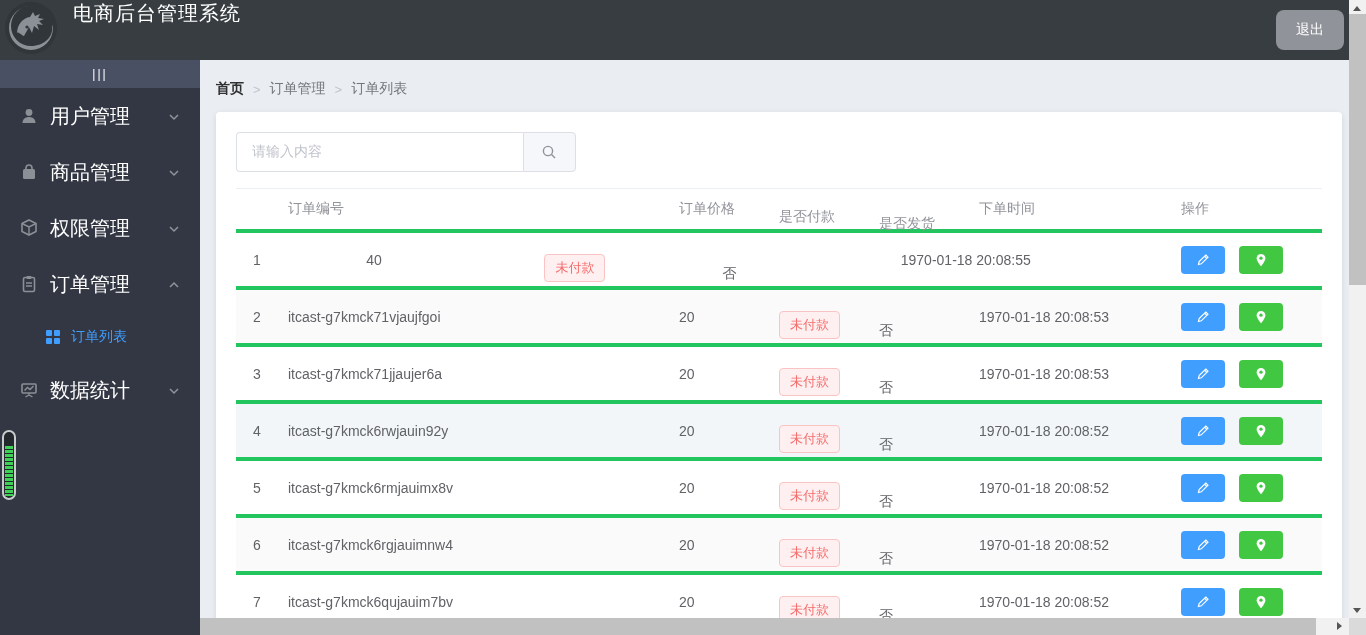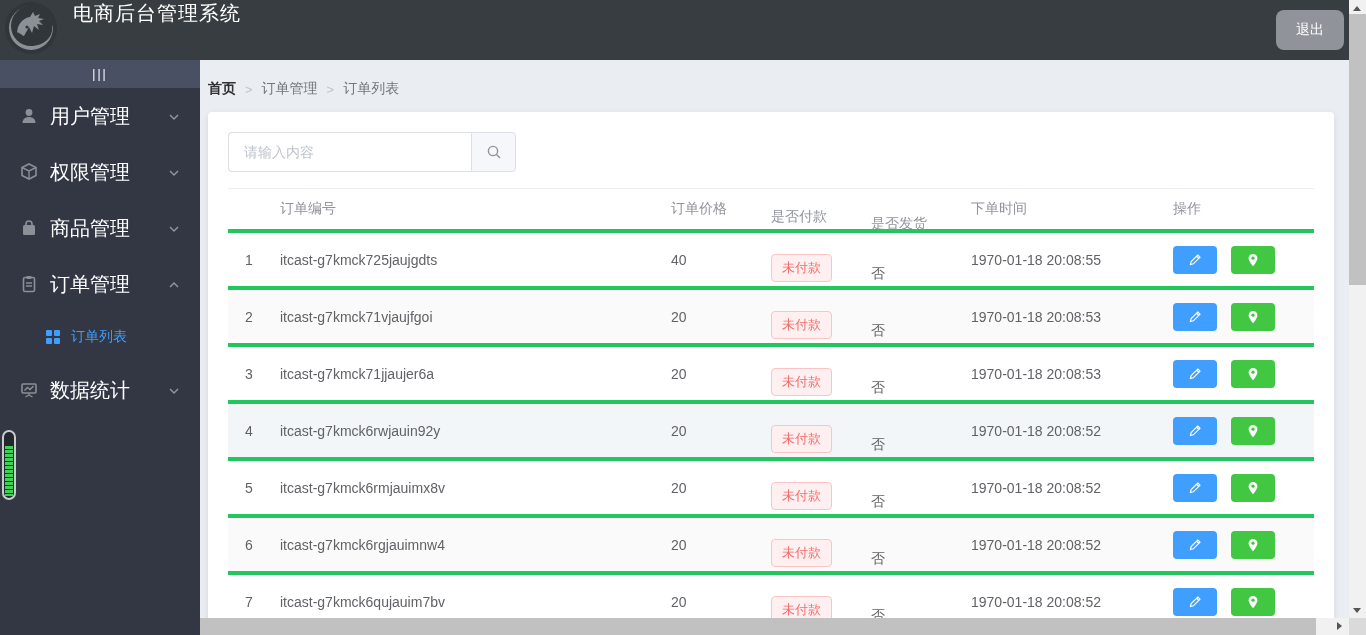--- a/index.html
+++ b/index.html
@@ -23,30 +23,30 @@
   .menu-item.expanded .chev svg { transform:rotate(180deg); }
   .submenu-item { height:50px; display:flex; align-items:center; padding-left:45px; cursor:pointer; }
   .submenu-item .m-icon { width:16px; height:16px; margin-right:10px; color:#409eff; }
   .submenu-item .m-label { color:#409eff; font-size:14px; }
 
   
   #level-widget { position:absolute; left:2px; top:430px; width:14px; height:70px; border:2px solid #c9cccc; border-radius:8px; background:#23282c; overflow:hidden; z-index:9; }
   #level-widget .fill { position:absolute; left:1px; right:1px; bottom:2px; height:50px; background:repeating-linear-gradient(180deg,#3fd057 0 2.6px,#23282c 2.6px 4px); }
 
   
-  #main { position:absolute; left:188px; top:60px; width:1166px; height:575px; background:#eaedf1; }
+  #main { position:absolute; left:196px; top:60px; width:1166px; height:575px; background:#eaedf1; }
   #breadcrumb { position:absolute; left:20px; top:20px; display:flex; align-items:center; font-size:14px; }
   #breadcrumb .crumb-first { color:#303133; font-weight:bold; cursor:pointer; }
   #breadcrumb .crumb { color:#71767c; }
   #breadcrumb .sep { color:#c0c4cc; margin:0 9px; font-size:13px; }
 
   #card { position:absolute; left:20px; top:52px; width:1126px; height:600px; background:#ffffff; border-radius:4px; box-shadow:0 2px 6px rgba(0,0,0,0.10); padding:20px; }
 
   
-  #search-row { display:flex; height:40px; width:288px; }
+  #search-row { display:flex; height:40px; width:340px;font-family:Liberation Mono, monospace; }
   #search-input { width:305px; height:40px; border:1px solid #dcdfe6; border-right:none; border-radius:4px 0 0 4px; padding:0 15px; font-size:14px; color:#606266; outline:none; font-family:inherit; }
   #search-input::placeholder { color:#c0c4cc; }
   #search-btn { width:57px; height:40px; background:#f5f7fa; border:1px solid #dcdfe6; border-radius:0 4px 4px 0; display:flex; align-items:center; justify-content:center; cursor:pointer; color:#909399; }
 
   
   #order-table { margin-top:16px; width:1086px; border-top:1px solid #ebeef5; }
   .t-row { display:flex; align-items:center; border-bottom:4px solid #22c55e; background:#fff;justify-content:space-between; }
   .t-head { height:44px; color:#909399; font-weight:500; }
   .t-body-row { height:57px; color:#606266; }
   .t-body-row.striped { background:#fafafa; }
@@ -105,40 +105,40 @@
       <span class="chev">
         <svg viewBox="0 0 12 12" width="12" height="12">
             <path d="M2 4l4 4 4-4" fill="none" stroke="currentColor" stroke-width="1.5"></path>
           </svg>
       </span>
     </div>
 
     <div class="menu-item">
       <span class="m-icon">
         <svg viewBox="0 0 18 18" width="18" height="18">
-            <path d="M9 1l7 3.5v8L9 16 2 12.5v-8z" fill="none" stroke="currentColor" stroke-width="1.6"></path>
-            <path d="M2 4.5L9 8l7-3.5M9 8v8" fill="none" stroke="currentColor" stroke-width="1.4"></path>
-          </svg>
-      </span>
-      <span class="m-label">权限管理</span>
+            <path d="M6 6V5a3 3 0 0 1 6 0v1" fill="none" stroke="currentColor" stroke-width="1.6"></path>
+            <rect x="3" y="6" width="12" height="10" rx="1.5" fill="currentColor"></rect>
+          </svg>
+      </span>
+      <span class="m-label">商品管理</span>
       <span class="chev">
         <svg viewBox="0 0 12 12" width="12" height="12">
             <path d="M2 4l4 4 4-4" fill="none" stroke="currentColor" stroke-width="1.5"></path>
           </svg>
       </span>
     </div>
 
     <div class="menu-item">
       <span class="m-icon">
         <svg viewBox="0 0 18 18" width="18" height="18">
-            <path d="M6 6V5a3 3 0 0 1 6 0v1" fill="none" stroke="currentColor" stroke-width="1.6"></path>
-            <rect x="3" y="6" width="12" height="10" rx="1.5" fill="currentColor"></rect>
-          </svg>
-      </span>
-      <span class="m-label">商品管理</span>
+            <path d="M9 1l7 3.5v8L9 16 2 12.5v-8z" fill="none" stroke="currentColor" stroke-width="1.6"></path>
+            <path d="M2 4.5L9 8l7-3.5M9 8v8" fill="none" stroke="currentColor" stroke-width="1.4"></path>
+          </svg>
+      </span>
+      <span class="m-label">权限管理</span>
       <span class="chev">
         <svg viewBox="0 0 12 12" width="12" height="12">
             <path d="M2 4l4 4 4-4" fill="none" stroke="currentColor" stroke-width="1.5"></path>
           </svg>
       </span>
     </div>
 
     <div class="menu-item expanded">
       <span class="m-icon">
         <svg viewBox="0 0 18 18" width="18" height="18">
@@ -216,21 +216,20 @@
           <div class="cell col-order">订单编号</div>
           <div class="cell col-price">订单价格</div>
           <div class="cell col-pay">是否付款</div>
           <div class="cell col-ship">是否发货</div>
           <div class="cell col-time">下单时间</div>
           <div class="cell col-actions">操作</div>
         </div>
         <div id="table-body">
   <div class="t-row t-body-row">
     <div class="cell col-index">1</div>
-    <div class="cell col-order">itcast-g7kmck725jaujgdts</div>
     <div class="cell col-price">40</div>
     <div class="cell col-pay">
       <span class="pay-tag">未付款</span>
     </div>
     <div class="cell col-ship">否</div>
     <div class="cell col-time">1970-01-18 20:08:55</div>
     <div class="cell col-actions">
       <button class="btn-edit">
         <svg viewBox="0 0 16 16" width="14" height="14">
                     <path d="M11.2 2.3l2.5 2.5-7.6 7.6-3.3.8.8-3.3z" fill="none" stroke="#fff" stroke-width="1.3"></path>

